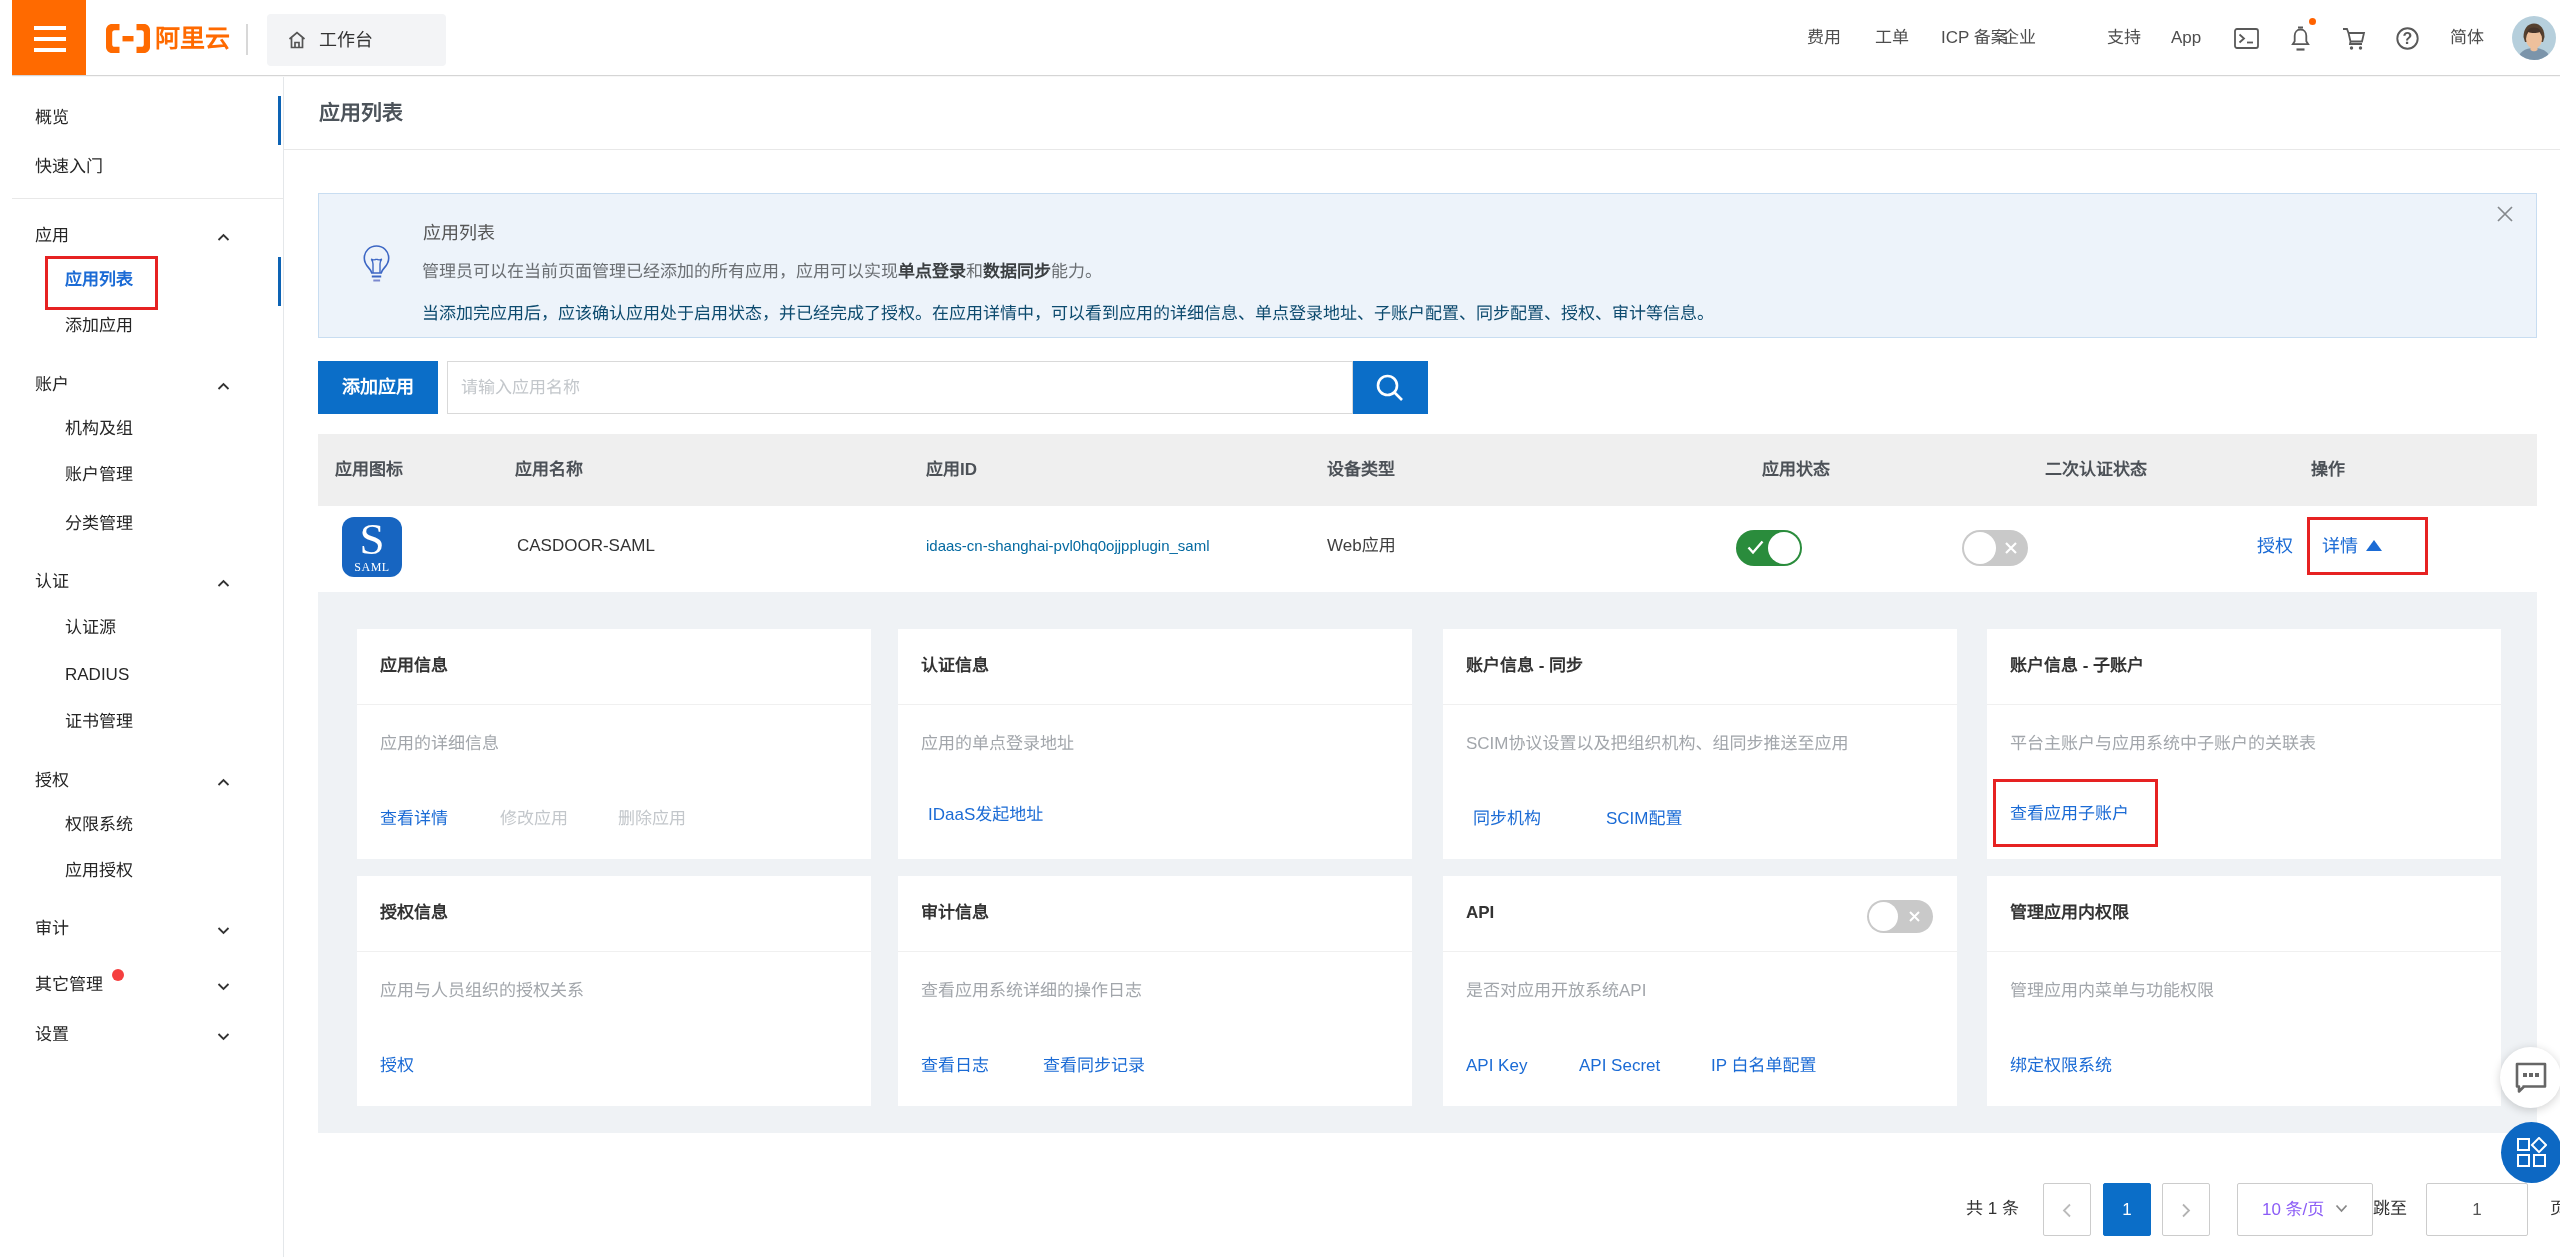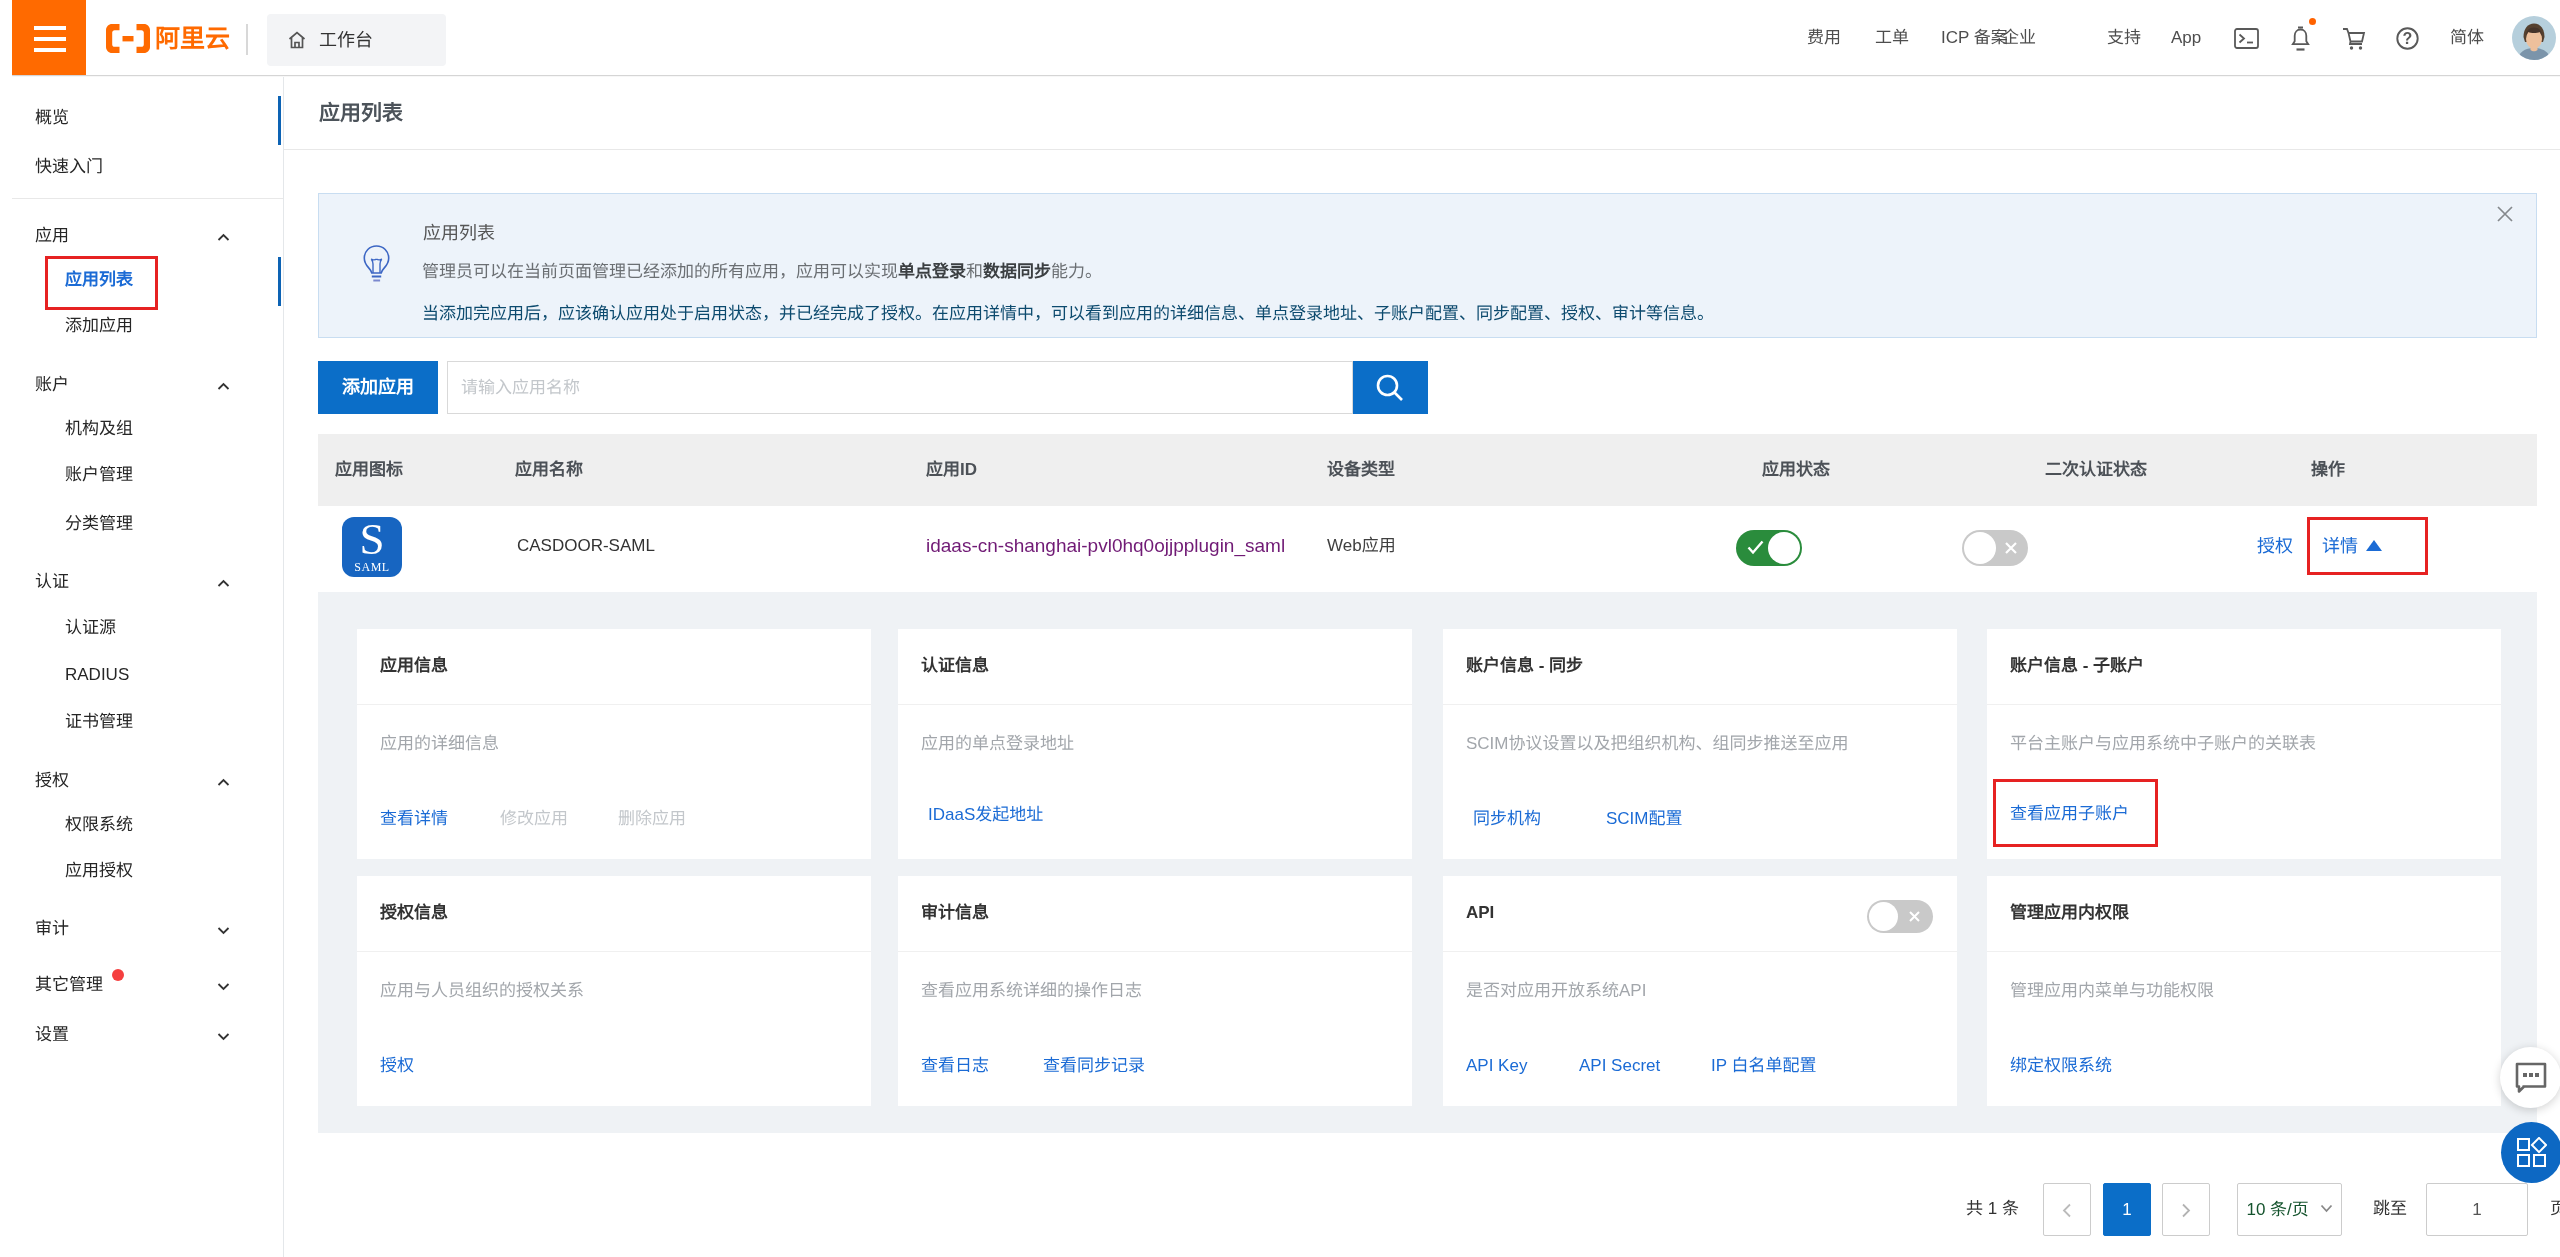--- a/index.html
+++ b/index.html
@@ -182,21 +182,21 @@
       <span class="abs" style="left:1009px;top:23px;font-size:17px;font-weight:bold;color:#4c5157;line-height:26px">设备类型</span>
       <span class="abs" style="left:1444px;top:23px;font-size:17px;font-weight:bold;color:#4c5157;line-height:26px">应用状态</span>
       <span class="abs" style="left:1727px;top:23px;font-size:17px;font-weight:bold;color:#4c5157;line-height:26px">二次认证状态</span>
       <span class="abs" style="left:1993px;top:23px;font-size:17px;font-weight:bold;color:#4c5157;line-height:26px">操作</span>
     </div>
     <div class="abs" style="left:330px;top:517px;width:60px;height:60px;border-radius:12px;background:#1765c1;font-family:'Liberation Serif',serif;color:#fff;text-align:center">
       <div style="font-size:45px;line-height:43px;margin-top:1px">S</div>
       <div style="font-size:12px;line-height:12px;letter-spacing:0.5px">SAML</div>
     </div>
     <span class="abs" style="left:505px;top:533px;font-size:17px;line-height:26px;color:#333">CASDOOR-SAML</span>
-    <span class="abs" style="left:914px;top:533px;font-size:19px;line-height:26px;color:#701a75">idaas-cn-shanghai-pvl0hq0ojjpplugin_saml</span>
+    <span class="abs" style="left:914px;top:533px;font-size:15px;line-height:26px;color:#0369a1">idaas-cn-shanghai-pvl0hq0ojjpplugin_saml</span>
     <span class="abs" style="left:1315px;top:533px;font-size:17px;line-height:26px;color:#404040">Web应用</span>
     <div class="abs" style="left:1724px;top:530px;width:66px;height:36px;border-radius:18px;background:#2a8c3c">
       <svg class="abs" style="left:11px;top:10px" width="17" height="15" viewBox="0 0 17 15" fill="none" stroke="#fff" stroke-width="2.4">
           <path d="M1.5 7.5 L6 12.5 L15.5 1.5"></path>
         </svg>
       <div class="abs" style="left:32px;top:2px;width:32px;height:32px;border-radius:50%;background:#fff"></div>
     </div>
     <div class="abs" style="left:1950px;top:530px;width:66px;height:36px;border-radius:18px;background:#c9c9c9">
       <div class="abs" style="left:2px;top:2px;width:32px;height:32px;border-radius:50%;background:#fff"></div>
       <svg class="abs" style="left:42px;top:11px" width="14" height="14" viewBox="0 0 14 14" stroke="#fff" stroke-width="2.2">
@@ -280,21 +280,21 @@
       <svg width="10" height="15" viewBox="0 0 10 15" fill="none" stroke="#bbb" stroke-width="1.8" style="vertical-align:middle">
           <path d="M8 1.5 L2 7.5 L8 13.5"></path>
         </svg>
     </div>
     <div class="pbox" style="left:2091px;width:48px;background:#0b6ec8;border-color:#0b6ec8;color:#fff">1</div>
     <div class="pbox" style="left:2150px;width:48px">
       <svg width="10" height="15" viewBox="0 0 10 15" fill="none" stroke="#b3b3b3" stroke-width="1.8" style="vertical-align:middle">
           <path d="M2 1.5 L8 7.5 L2 13.5"></path>
         </svg>
     </div>
-    <div class="pbox" style="left:2225px;width:105px;color:#14532d">10 条/页
+    <div class="pbox" style="left:2225px;width:136px;color:#8b5cf6">10 条/页
       <svg width="13" height="9" viewBox="0 0 13 9" fill="none" stroke="#888" stroke-width="1.8" style="vertical-align:2px;margin-left:6px">
           <path d="M1.5 1.5 L6.5 7 L11.5 1.5"></path>
         </svg>
     </div>
     <span class="abs" style="left:2361px;top:1196px;font-size:17px;line-height:26px;color:#333">跳至</span>
     <div class="pbox" style="left:2414px;width:102px;color:#555">1</div>
     <span class="abs" style="left:2538px;top:1196px;font-size:17px;line-height:26px;color:#333">页</span>
   </div>
   <div id="floats">
     <div class="abs" style="left:2488px;top:1047px;width:61px;height:61px;border-radius:50%;background:#fff;box-shadow:0 2px 10px rgba(0,0,0,0.18)">

